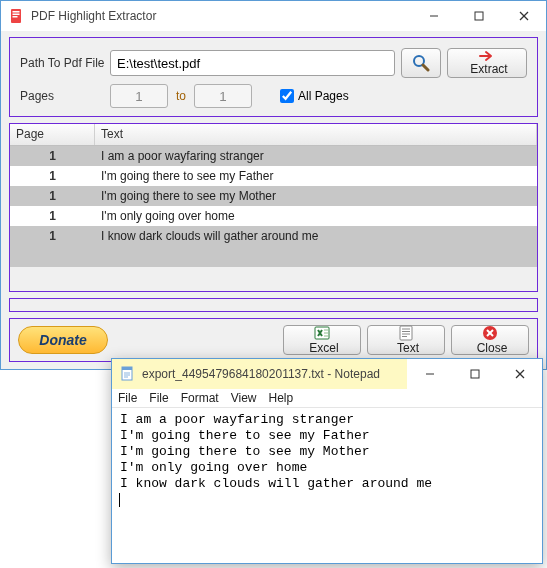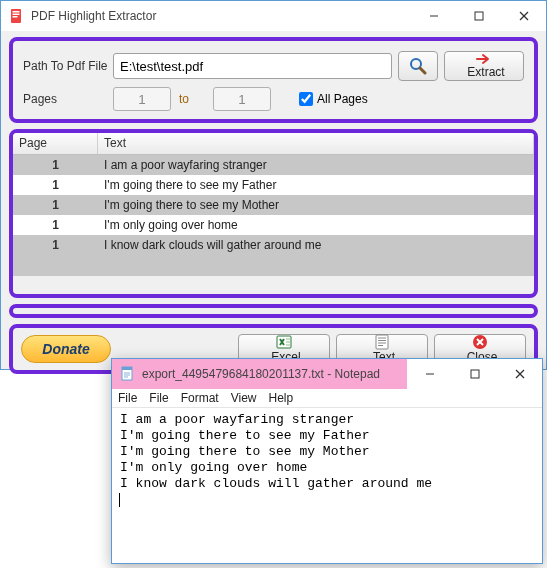--- a/index.html
+++ b/index.html
@@ -6,55 +6,55 @@
 body { font-family: "Segoe UI", Tahoma, sans-serif; font-size: 12px; background: #fff; width: 547px; height: 568px; position: relative; overflow: hidden; }
 
 
 .main-window { position: absolute; left: 0; top: 0; width: 547px; height: 370px; border: 1px solid #5a9bd5; background: #f0f0f0; }
 .titlebar { height: 30px; background: #fff; display: flex; align-items: center; padding-left: 8px; }
 .titlebar .app-icon { width: 16px; height: 16px; margin-right: 6px; }
 .titlebar .title { flex: 1; color: #444; font-size: 12px; }
 .win-controls { display: flex; }
 .win-btn { width: 45px; height: 30px; display: flex; align-items: center; justify-content: center; color: #555; background:#fff;}
 
-.panel { margin: 6px 8px; border: 4px solid #6d28d9; border-radius: 8px; background: #f0f0f0; }
+.panel { margin: 6px 8px; border: 1px solid #6d28d9; border-radius: 0; background: #f0f0f0; }
 
 .form-panel { padding: 10px 10px 8px 10px; }
 .row { display: flex; align-items: center; margin-bottom: 6px; }
 .lbl { width: 90px; color: #333; }
 .path-input { flex: 1; height: 26px; border: 1px solid #a0a0a0; background: #fff; padding: 2px 6px; font-size: 13px; font-weight: normal; font-family: Tahoma, sans-serif; border-radius: 3px; }
 .btn { height: 30px; border: 1px solid #a0a0a0; border-radius: 4px; background: linear-gradient(#fdfdfd,#e6e6e6); display: flex; align-items: center; justify-content: center; padding: 0 10px; margin-left: 6px; cursor: default; color:#222;flex-direction:column;}
 .btn.icon-only { width: 40px; padding: 0; }
 .btn .btxt { margin-left: 4px; }
 .num-input { width: 58px; height: 24px; border: 1px solid #b0b0b0; background: #f5f5f5; text-align: center; color: #888; border-radius: 3px; margin-right: 8px; }
-.to-lbl { margin-right: 24px; color:#a16207;}
+.to-lbl { margin-right: 8px; color:#a16207;}
 .chk { margin-left: 20px; display: flex; align-items: flex-start; }
 .chk input { width: 14px; height: 14px; margin-right: 4px; }
 
 .table-panel { height: 169px; overflow: hidden; }
 .thead { display: flex; background: linear-gradient(#fdfdfd,#eaeaea); border-bottom: 1px solid #c0c0c0; height: 22px; }
 .th { padding: 3px 6px; color: #333; border-right: 1px solid #d0d0d0; }
 .th.page { width: 85px; }
 .th.text { flex: 1; }
 .tr { display: flex; height: 20px; align-items: center; }
 .tr.odd { background: #c7c7c7; }
 .tr.even { background: #fff; }
 .td.page { width: 85px; text-align: center; font-weight: bold; color: #333; }
 .td.text { flex: 1; padding-left: 6px; color: #222; }
 
 .spacer-panel { height: 14px; }
 
 .footer-panel { display: flex; align-items: center; padding: 6px 8px; }
 .donate-btn { width: 90px; height: 28px; border-radius: 14px; background: linear-gradient(#ffe27a,#ffb933); border: 1px solid #d89b1c; display: flex; align-items: center; justify-content: center; font-weight: bold; font-style: italic; color: #1a3e6f; font-size: 14px; font-family: Arial, sans-serif;}
 .footer-spacer { flex: 1; }
-.footer-btn { width: 92px; }
+.footer-btn { width: 78px; }
 
 
 .notepad { position: absolute; left: 111px; top: 358px; width: 432px; height: 206px; border: 1px solid #5a9bd5; background: #fff; box-shadow: 0 4px 14px rgba(0,0,0,0.3); }
-.np-titlebar { height: 30px; background: #f9a8d4; display: flex; align-items: center; padding-left: 8px; }
+.np-titlebar { height: 30px; background: #fef9c3; display: flex; align-items: center; padding-left: 8px; }
 .np-menu { display: flex; padding: 2px 6px; }
 .np-menu span { margin-right: 12px; color: #222; }
 .np-text { padding: 4px 8px; font-family: Consolas, "Courier New", monospace; font-size: 13px; color: #000; white-space: pre; line-height: 16px; border-top:1px solid #e5e5e5;}
 .caret { display:inline-block; width:1px; height:14px; background:#000; vertical-align:text-bottom; margin-left:-1px;}
 
 svg { display: block; }
 </style>
 </head>
 <body>
 

